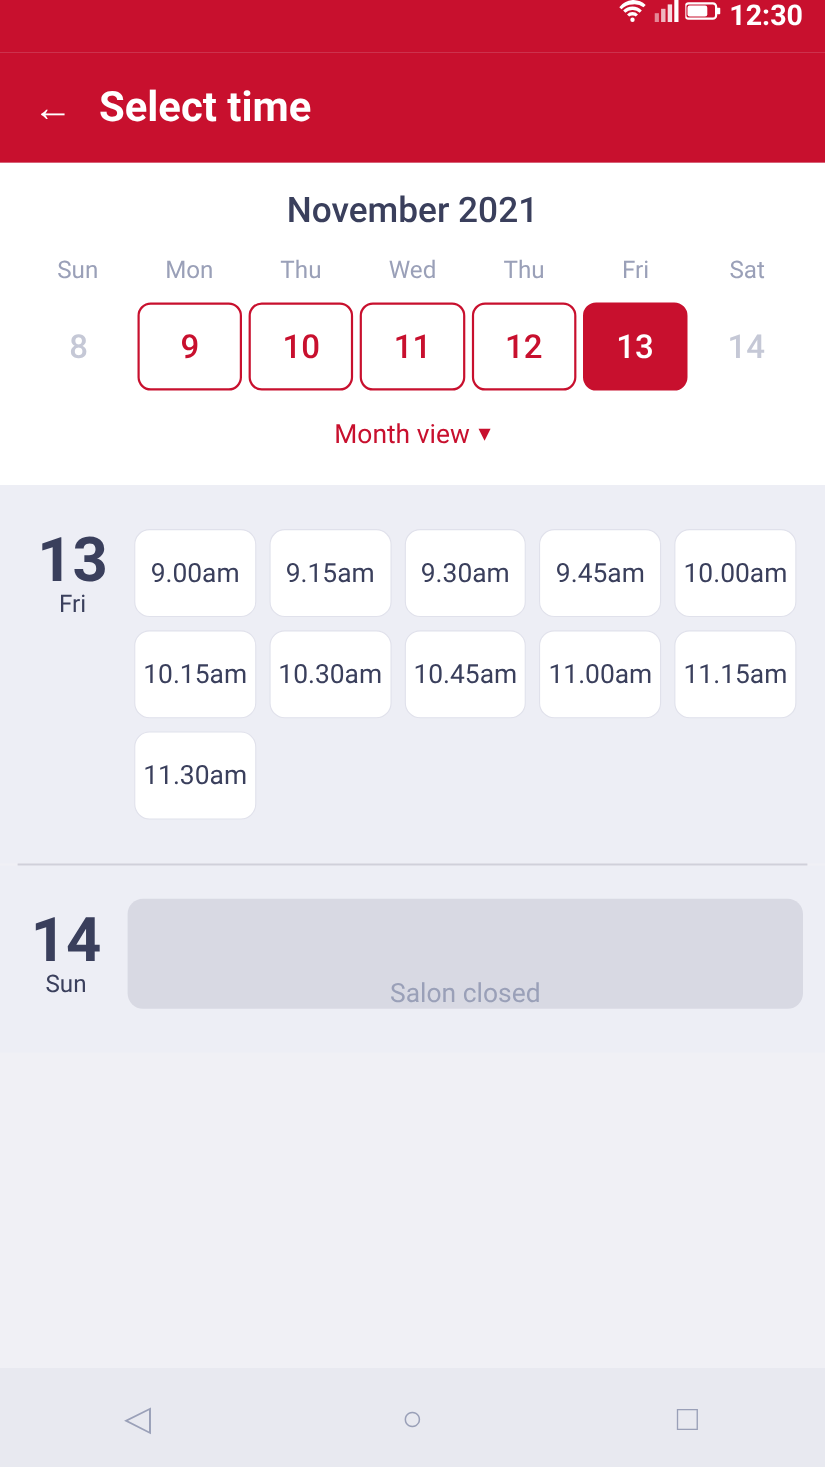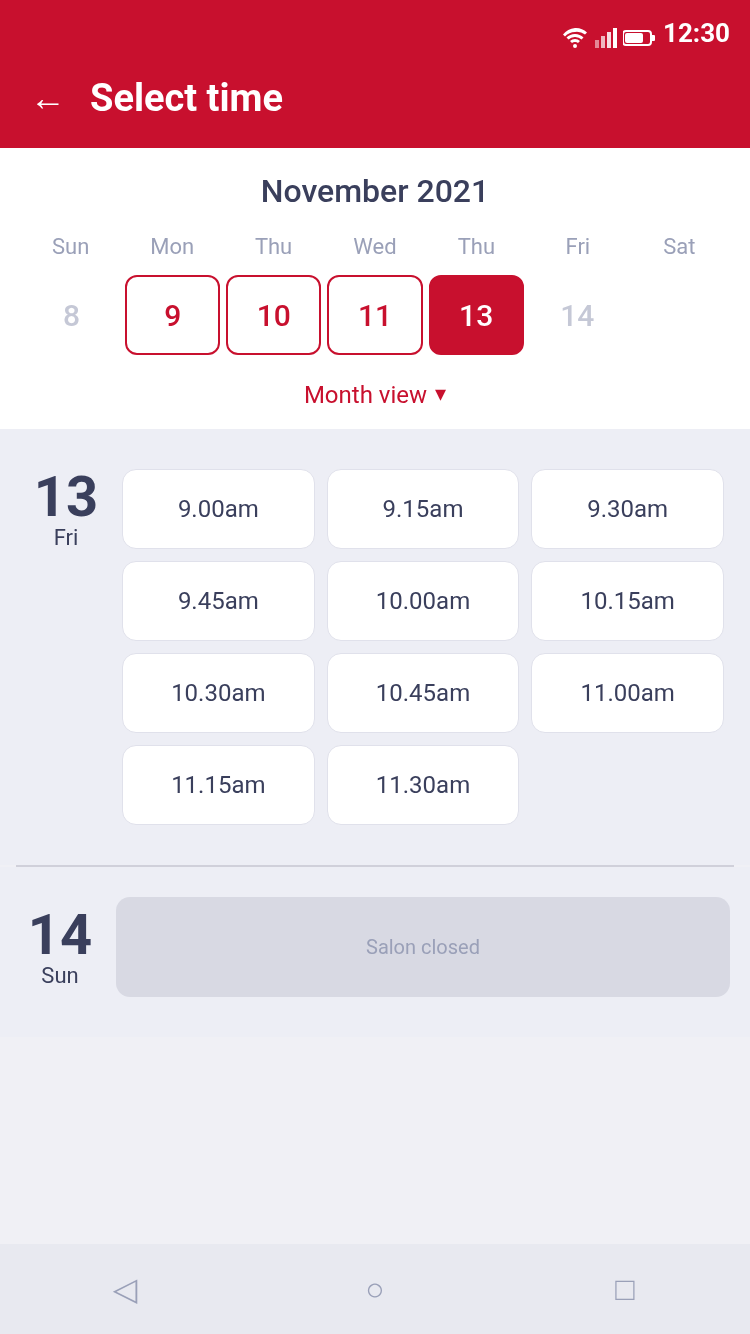--- a/index.html
+++ b/index.html
@@ -10,21 +10,21 @@
       font-family: 'Roboto', Arial, sans-serif;
       background: #f0f0f5;
       overflow-x: hidden;
     }
 
     
     .status-bar {
       background: #c8102e;
       height: 48px;
       display: flex;
-      align-items: flex-end;
+      align-items: flex-start;
       justify-content: flex-end;
       padding: 0 20px;
       gap: 8px;
     }
     .status-bar-icons {
       display: flex;
       align-items: center;
       gap: 6px;
     }
     .status-time {
@@ -49,21 +49,21 @@
     }
     .app-bar-title {
       color: #ffffff;
       font-size: 38px;
       font-weight: bold;
     }
 
     
     .calendar-section {
       background: white;
-      padding: 24px 20px 0;
+      padding: 24px 20px 12px;
     }
     .month-title {
       text-align: center;
       font-size: 32px;
       font-weight: 500;
       color: #3a3f5c;
       margin-bottom: 18px;
     }
     .weekday-row {
       display: grid;
@@ -145,21 +145,21 @@
       font-weight: bold;
       color: #3a3f5c;
       line-height: 1;
     }
     .day-name {
       font-size: 22px;
       color: #3a3f5c;
     }
     .time-grid {
       display: grid;
-      grid-template-columns: repeat(3, 1fr);
+      grid-template-columns: repeat(5, 1fr);
       gap: 12px;
       flex: 1;
     }
     .time-slot {
       background: white;
       border-radius: 14px;
       display: flex;
       align-items: center;
       justify-content: center;
       height: 80px;
@@ -186,23 +186,23 @@
       align-items: center;
       gap: 16px;
       padding: 10px 10px;
     }
     .closed-box {
       flex: 1;
       background: #d8d9e3;
       border-radius: 14px;
       height: 100px;
       display: flex;
-      align-items: center;
-      justify-content: center;
-      font-size: 20px;
+      align-items: flex-end;
+      justify-content: center;
+      font-size: 24px;
       color: #9aa0b8;
     }
 
     
     .nav-bar {
       position: fixed;
       bottom: 0;
       left: 0;
       width: 750px;
       height: 90px;
@@ -267,20 +267,21 @@
     <span class="weekday-label">Wed</span>
     <span class="weekday-label">Thu</span>
     <span class="weekday-label">Fri</span>
     <span class="weekday-label">Sat</span>
   </div>
   <div class="dates-row">
     <div class="date-cell inactive">8</div>
     <div class="date-cell active">9</div>
     <div class="date-cell active">10</div>
     <div class="date-cell active">11</div>
+    <div class="date-cell active">12</div>
     <div class="date-cell selected">13</div>
     <div class="date-cell inactive">14</div>
   </div>
   <div class="month-view-row">
     <span class="month-view-label">Month view</span>
     <span class="chevron-icon">▾</span>
   </div>
 </div>
 
 <div class="slots-section">

